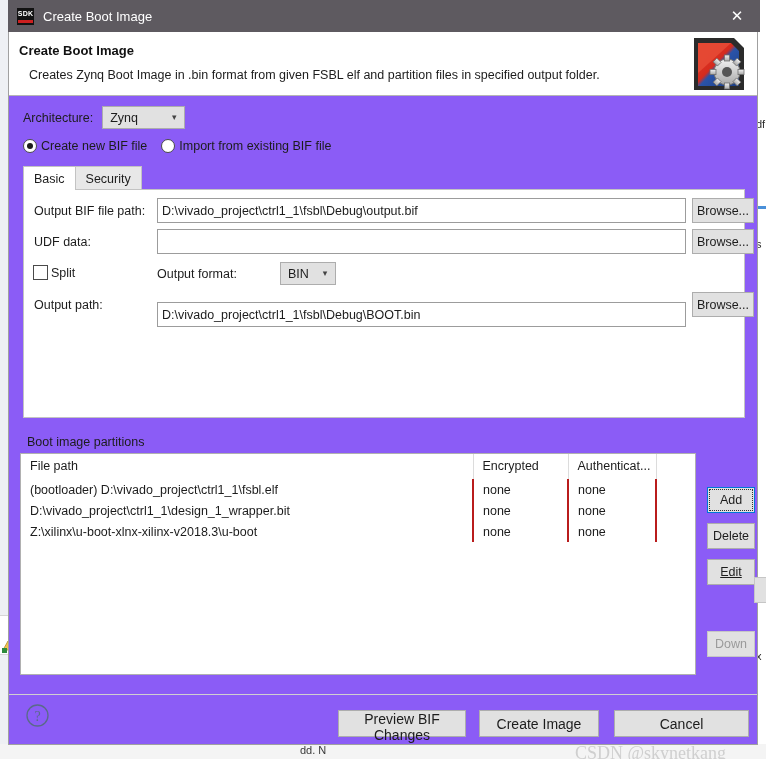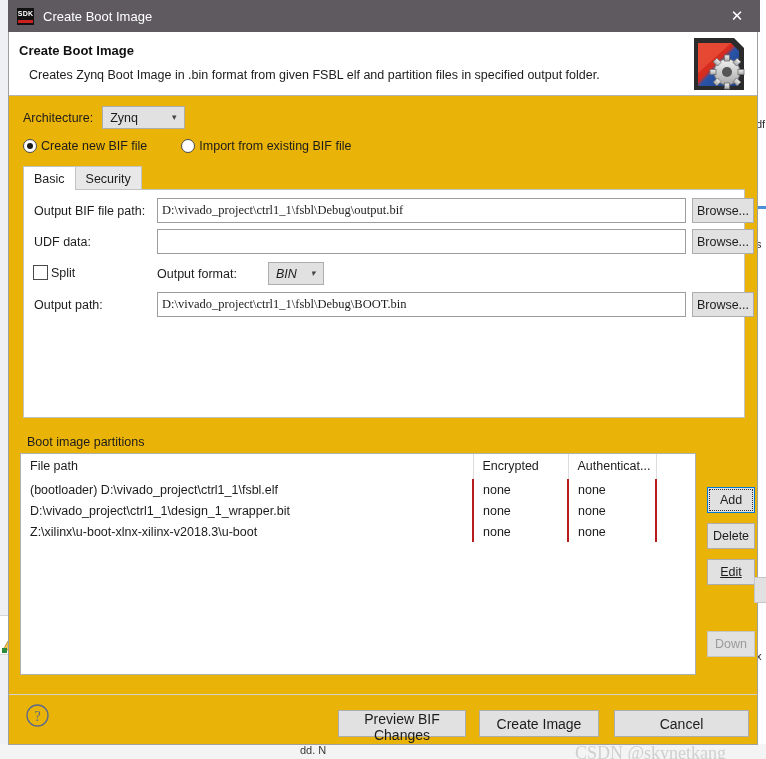--- a/index.html
+++ b/index.html
@@ -69,21 +69,21 @@
     border-top: 1px solid #d6d6d6;
     border-bottom: 1px solid #d6d6d6;
   }
 
   
   #dialog {
     position: absolute;
     left: 8px; top: 0;
     width: 750px;
     height: 745px;
-    background: #eab308;
+    background: #8b5cf6;
     border: 1px solid #a0a0a0;
     border-top: none;
     box-sizing: border-box;
     padding-left: 44px;
   }
 
   
   #titlebar {
     position: absolute;
     left: -1px; top: 0;
@@ -194,21 +194,20 @@
     line-height: 1;
   }
   #arch-combo { width: 83px; }
 
   
   #radio-row {
     position: absolute;
     left: 14px; top: 139px;
     display: flex;
     align-items: center;
-    gap: 20px;
   }
   .radio-opt {
     display: flex;
     align-items: center;
     cursor: pointer;
     margin-right: 14px;
   }
   .radio-mark {
     width: 12px; height: 12px;
     border: 1px solid #4a4a4a;
@@ -269,21 +268,21 @@
   .field-label {
     position: absolute;
     font-size: 12.5px;
     color: #1c1c1c;
   }
   .text-input {
     position: absolute;
     height: 25px;
     border: 1px solid #9c9c9c;
     background: #ffffff;
-    font-family: Liberation Serif, serif;
+    font-family: Liberation Sans, sans-serif;
     font-size: 12.5px;
     color: #1c1c1c;
     padding: 0 4px;
     box-sizing: border-box;
     outline: none;
   }
   .browse-btn {
     position: absolute;
     width: 62px; height: 25px;
     background: #e1e1e1;
@@ -514,27 +513,27 @@
 
     <div class="field-label" style="left:10px; top:45px;">UDF data:</div>
     <input class="text-input" style="left: 133px; top: 39px; width: 529px;" value="">
     <button class="browse-btn" style="left:668px; top:39px;">Browse...</button>
 
     <div style="position:absolute; left:9px; top:75px; display:flex; align-items:center;">
       <span class="checkbox-mark"></span>
       <span style="font-size:12.5px;">Split</span>
     </div>
     <div class="field-label" style="left:133px; top:77px;">Output format:</div>
-    <span class="combo" style="position:absolute; left:240px; top:72px; width:56px; margin-left:4px;font-style:italic;">
+    <span class="combo" style="position:absolute; left:240px; top:72px; width:56px; margin-left:16px;">
       <span class="combo-val">BIN</span>
       <span class="combo-arrow">▾</span>
     </span>
 
     <div class="field-label" style="left:10px; top:108px;">Output path:</div>
-    <input class="text-input" style="left: 133px; top: 102px; width: 529px;" value="D:\vivado_project\ctrl1_1\fsbl\Debug\BOOT.bin">
+    <input class="text-input" style="left: 133px; top: 112px; width: 529px;" value="D:\vivado_project\ctrl1_1\fsbl\Debug\BOOT.bin">
     <button class="browse-btn" style="left:668px; top:102px;">Browse...</button>
   </div>
 
   <div id="partitions-label">Boot image partitions</div>
 
   <div id="table-wrap">
     <table class="parts">
       <colgroup>
         <col style="width:452px">
           <col style="width:95px">

